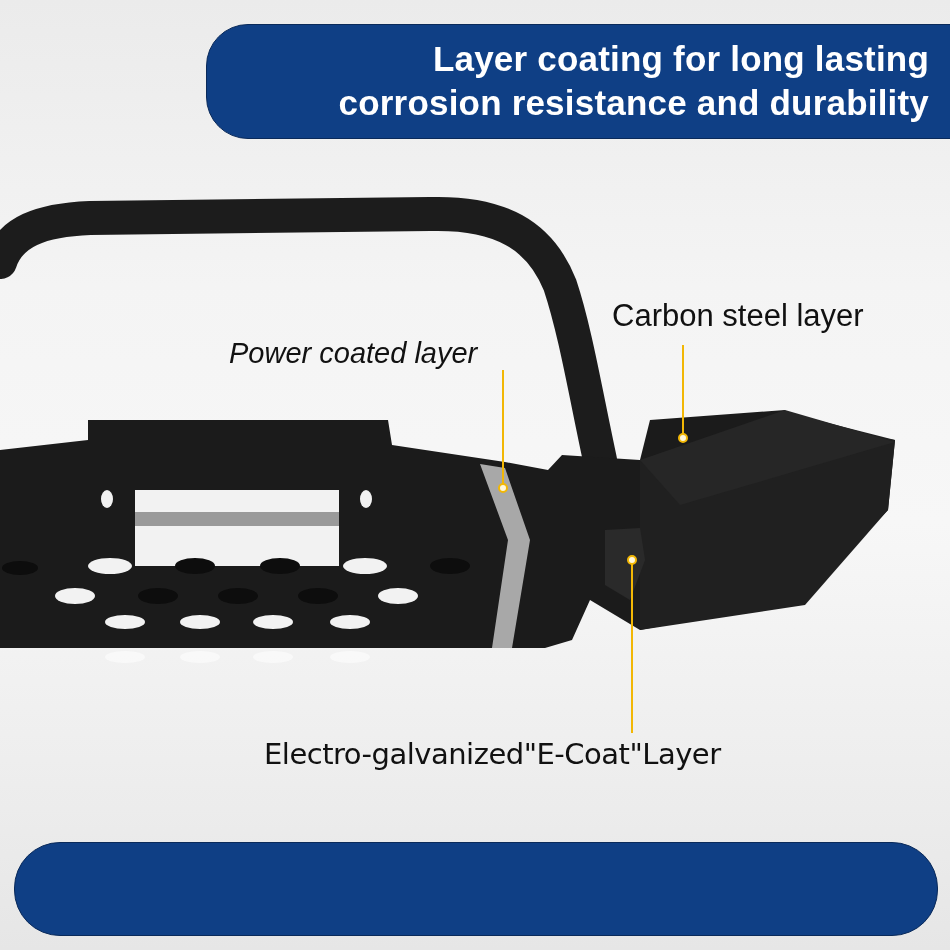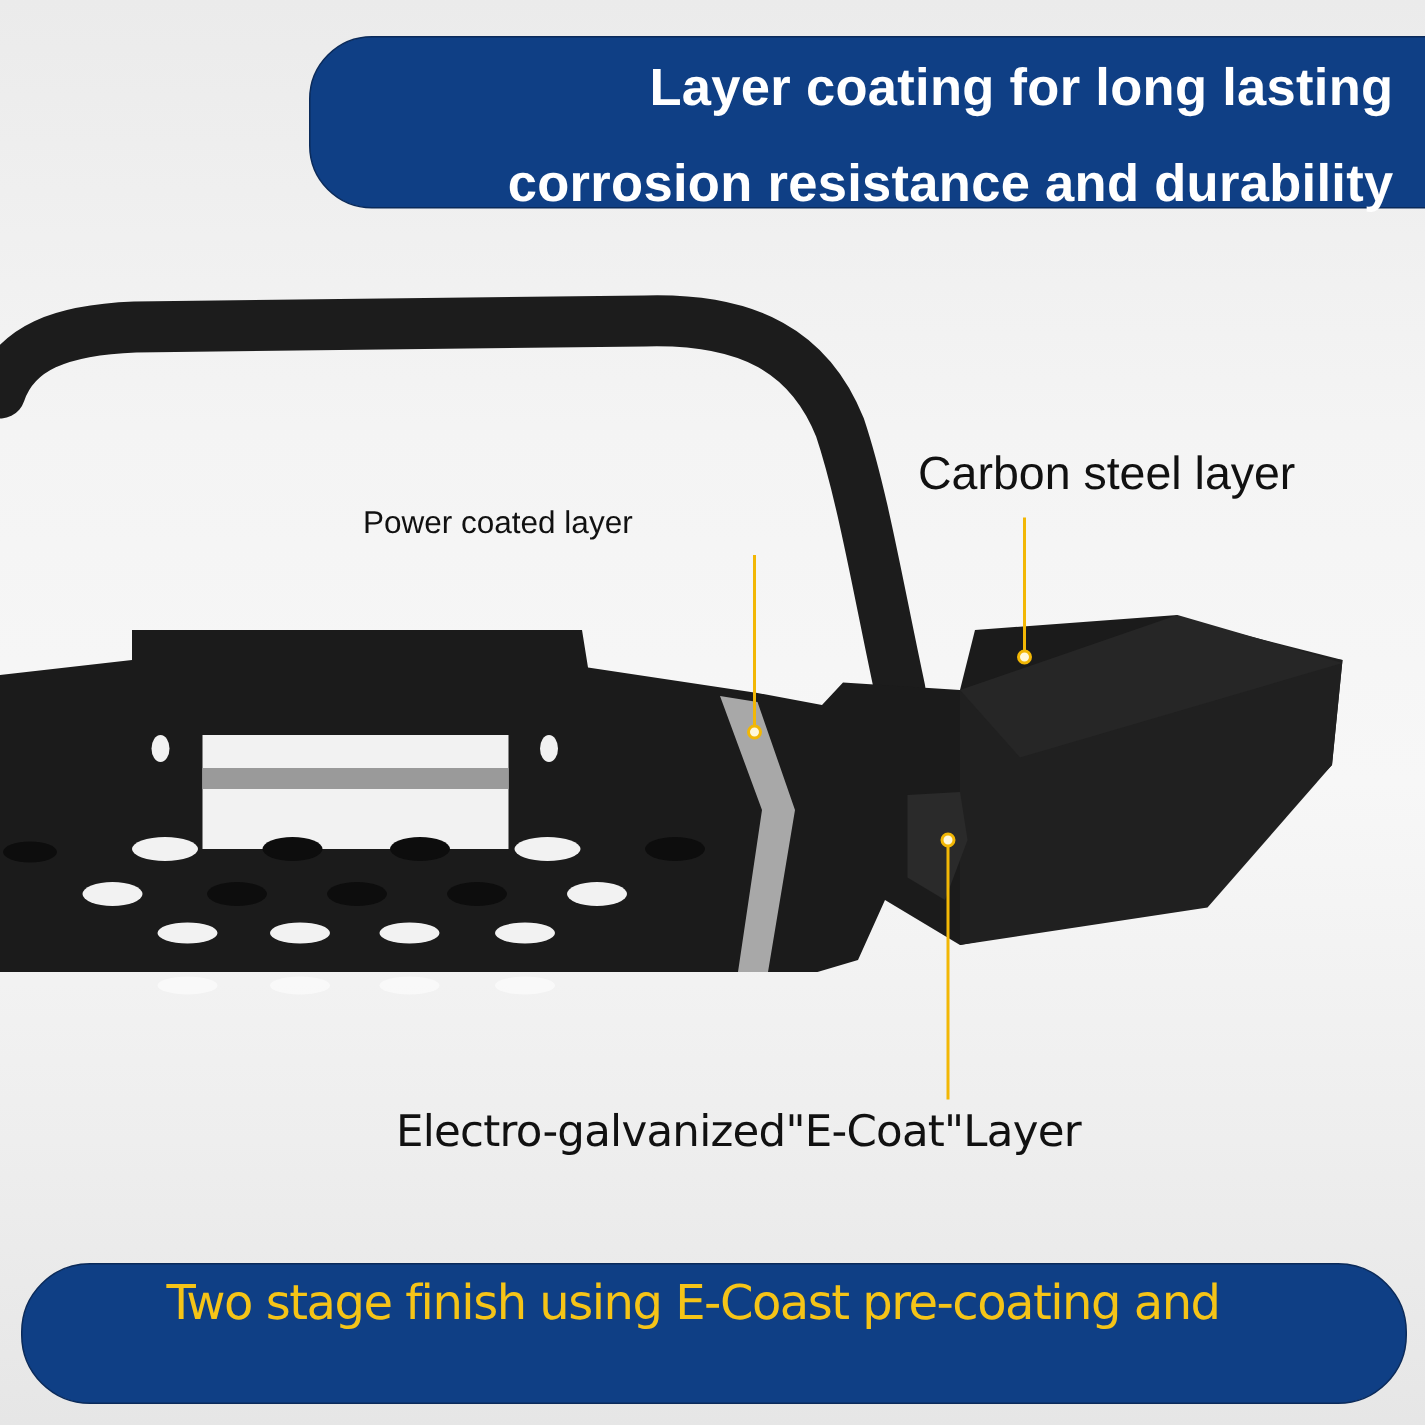--- a/index.html
+++ b/index.html
@@ -13,42 +13,42 @@
     background:#0f3f85; border:1px solid #0a2a5a;
     border-radius:42px 0 0 42px;
     box-sizing:border-box;
   }
   .banner-top .line {
     position:absolute; right:36px; color:#fff; font-weight:bold;
     font-size:35px; letter-spacing:0.2px; white-space:nowrap;
     font-family: "Liberation Sans", sans-serif;
   }
   .banner-top .l1 { top:14px; }
-  .banner-top .l2 { top:58px;margin-top:20px; }
+  .banner-top .l2 { top:58px; }
 
   .banner-bottom {
     position:absolute; left:14px; top:842px; width:924px; height:94px;
     background:#0f3f85; border:1px solid #0a2a5a;
     border-radius:46px; box-sizing:border-box;
   }
   .banner-bottom .line {
     position:absolute; left:0; width:100%; text-align:center;
     color:#f5c417; font-size:32px; white-space:nowrap;
     font-family: "DejaVu Sans", sans-serif; letter-spacing:-1px;
   }
   .banner-bottom .l1 { top:6px; left:-14px; }
   .banner-bottom .l2 { top:48px; }
 
   .product { position:absolute; left:0; top:0; width:950px; height:950px; }
 
   .callout-label {
     position:absolute; color:#111; font-size:31px; white-space:nowrap;
     font-family: "Liberation Sans", sans-serif;
   }
-  .lbl-power { left:242px; top:337px; font-size:21px; }
+  .lbl-power { left:229px; top:337px; font-size:29px;font-style:italic; }
   .lbl-carbon { left:612px; top:298px; }
   .lbl-ecoat { left:264px; top:737px; font-family:"DejaVu Sans", sans-serif; font-size:29px; letter-spacing:-0.5px; }
 </style>
 </head>
 <body>
 
 <div class="banner-top">
   <div class="line l1">Layer coating for long lasting</div>
   <div class="line l2">corrosion resistance and durability</div>
 </div>
@@ -110,14 +110,13 @@
     <line x1="632" y1="560" x2="632" y2="733"></line>
     <circle cx="632" cy="560" r="4"></circle>
   </g>
 </svg>
 
 <div class="callout-label lbl-power">Power coated layer</div>
 <div class="callout-label lbl-carbon">Carbon steel layer</div>
 <div class="callout-label lbl-ecoat">Electro-galvanized"E-Coat"Layer</div>
 
 <div class="banner-bottom">
-  <div class="line l1">Two stage finish using E-Coast pre-coating and</div>
 </div>
 
 </body></html>

